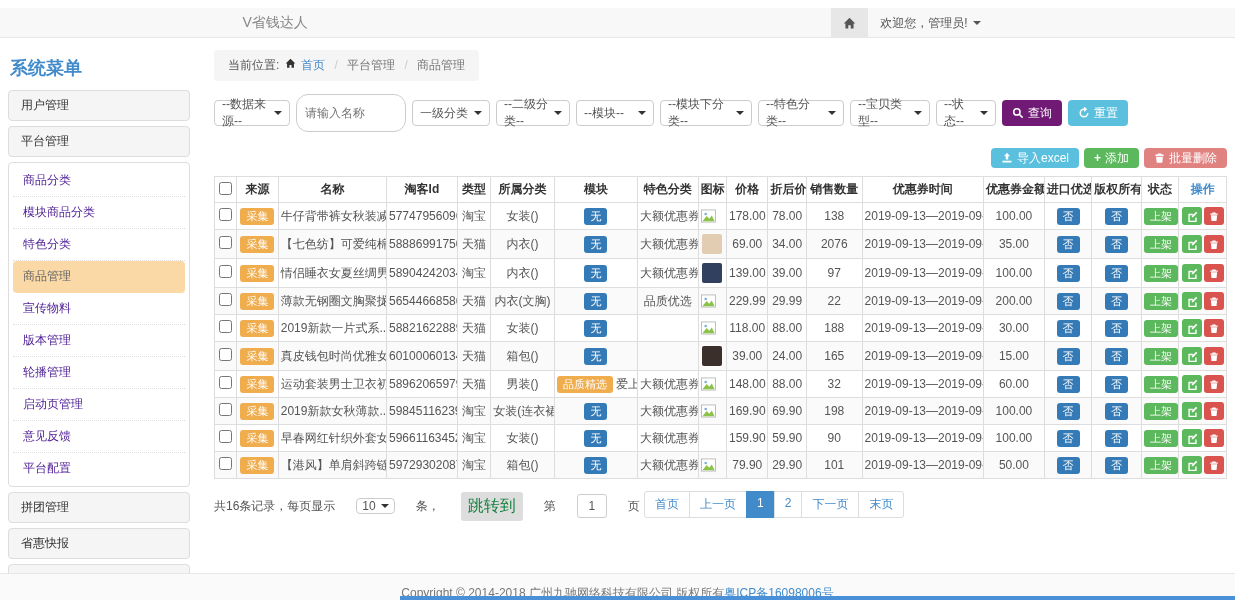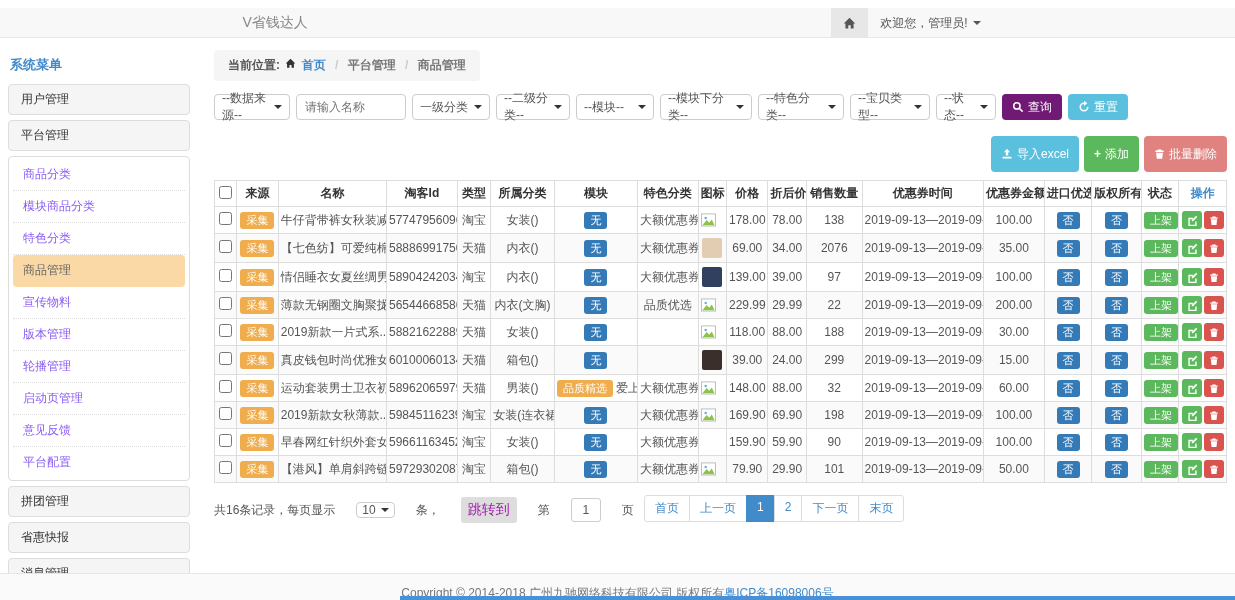--- a/index.html
+++ b/index.html
@@ -13,65 +13,65 @@
   .nav-inner { width:750px; margin:8px auto; height:30px; display:flex; align-items:center; justify-content:space-between; }
   .brand { color:#888; font-size:14px; }
   .nav-right { display:flex; align-items:center; height:30px; }
   .home-box { background:#e7e7e7; height:30px; padding:0 12px; display:flex; align-items:center; color:#555; cursor:pointer; }
   .welcome { padding:0 12px; color:#555; display:flex; align-items:center; gap:5px; cursor:pointer; }
   .caret-down { width:0; height:0; border:4px solid transparent; border-top-color:#555; margin-top:4px; }
   
   .page { display:flex; height:535px; overflow:hidden; }
   
   .sidebar { width:182px; margin:12px 0 0 8px; flex:none; }
-  .sb-title { color:#428bca; font-weight:bold; font-size:13px; padding:6px 2px 10px; }
+  .sb-title { color:#428bca; font-weight:bold; font-size:18px; padding:6px 2px 10px; }
   .sb-group { background:#f5f5f5; border:1px solid #ddd; border-radius:4px; padding:6px 12px; margin-bottom:5px; color:#333; cursor:pointer; }
   .sb-panel { border:1px solid #ddd; border-radius:4px; background:#fff; margin-bottom:5px; padding:2px 4px; }
-  .sb-sub { color:#8b5cf6; padding:7px 10px; border-bottom:1px dotted #ddd; cursor:pointer; }
+  .sb-sub { color:#4c1d95; padding:7px 10px; border-bottom:1px dotted #ddd; cursor:pointer; }
   .sb-panel .sb-sub:last-child { border-bottom:none; }
   .sb-sub.active { background:#fbd9a6; border-radius:4px; color:#666; border-bottom:1px dotted transparent; }
   
   .main { flex:1; padding:12px 8px 0 24px; min-width:0; }
-  .breadcrumb { display:inline-block; background:#f5f5f5; border-radius:4px; padding:7px 14px; margin-bottom:13px; color:#777;font-weight:bold; }
+  .breadcrumb { display:inline-block; background:#f5f5f5; border-radius:4px; padding:7px 14px; margin-bottom:13px; color:#777; }
   .breadcrumb .pfx { color:#555; }
   .breadcrumb .home { color:#428bca; cursor:pointer; }
   .breadcrumb .home .hicon { color:#333; margin:0 2px; }
   .breadcrumb .sep { color:#ccc; margin:0 6px; }
   
   .filters { display:flex; align-items:center; gap:6px; margin-bottom:16px; flex-wrap:nowrap; }
   .fselect { display:inline-flex; align-items:center; justify-content:space-between; border:1px solid #ccc; border-radius:4px; height:26px; padding:0 7px; background:#fff; color:#555; cursor:pointer; flex:none; }
   .fselect .car { width:0;height:0;border:4px solid transparent;border-top-color:#333;margin:4px 0 0 5px; }
-  .tinput { border:1px solid #ccc; border-radius:4px; height:26px; padding:0 8px; color:#555; font-size:12px; font-family:inherit; }
+  .tinput { border:1px solid #ccc; border-radius:12px; height:38px; padding:0 8px; color:#555; font-size:12px; font-family:inherit; }
   .btn { display:inline-flex; align-items:center; gap:4px; border:none; border-radius:4px; height:26px; padding:0 10px; color:#fff; font-size:12px; cursor:pointer; font-family:inherit; }
   .btn-primary { background:#701a75; }
   .btn-info { background:#5bc0de; }
   .btn-success { background:#5cb85c; }
   .btn-danger-soft { background:#e08380; }
   
   .toolbar { display:flex; justify-content:flex-end; gap:5px; margin-bottom:8px; }
-  .toolbar .btn { height:36px; }
+  .toolbar .btn { height:20px; }
   
   table { width:100%; border-collapse:collapse; table-layout:fixed; }
   th,td { border:1px solid #ddd; padding:4px 2px; text-align:center; vertical-align:middle; overflow:hidden; white-space:nowrap; }
   th { font-weight:bold; color:#333; background:#fff; }
   th.op { color:#428bca; }
   tbody tr:nth-child(even) { background:#fafafa; }
   td { color:#555; }
   .badge { display:inline-block; padding:1px 6px; border-radius:3px; color:#fff; font-size:11px; line-height:15px; }
   .bg-warn { background:#f0ad4e; }
   .bg-blue { background:#337ab7; cursor:pointer; }
   .bg-green { background:#5cb85c; cursor:pointer; }
   .mini-btn { display:inline-flex; align-items:center; justify-content:center; width:20px; height:18px; border-radius:3px; border:none; cursor:pointer; margin:0 1px; }
   .mb-green { background:#5cb85c; }
   .mb-red { background:#d9534f; }
   .thumb { display:inline-block; width:20px; height:20px; border-radius:2px; vertical-align:middle; }
   .modtxt { color:#555; margin-left:3px; }
   
   .pagerow { position:relative; margin-top:12px; height:30px; display:flex; align-items:center; gap:21px; }
-  .jumpbtn { background:#ddd; border:none; border-radius:3px; padding:4px 7px; color:#a21caf; font-family:inherit; font-size:14px; cursor:pointer; }
+  .jumpbtn { background:#ddd; border:none; border-radius:3px; padding:4px 7px; color:#15803d; font-family:inherit; font-size:16px; cursor:pointer; }
   .pageinput { width:30px; height:24px; border:1px solid #ccc; border-radius:3px; text-align:center; font-size:12px; font-family:inherit; color:#555; }
   .pps { height:16px; padding:0 5px; }
   .pager { position:absolute; left:430px; top:0; display:flex; }
   .pg { border:1px solid #ddd; background:#fff; color:#428bca; padding:4px 10px; margin-left:-1px; cursor:pointer; }
   .pg:first-child { border-radius:3px 0 0 3px; margin-left:0; }
   .pg:last-child { border-radius:0 3px 3px 0; }
   .pg.active { background:#428bca; border-color:#428bca; color:#fff; }
   
   .footer { height:35px; border-top:1px solid #e7e7e7; background:#fafafa; text-align:center; padding-top:11px; color:#777; }
   .footer a { color:#428bca; text-decoration:none; cursor:pointer; }
@@ -441,21 +441,21 @@
             <td><span class="badge bg-warn">采集</span></td>
             <td><span>真皮钱包时尚优雅女士...</span></td>
             <td><span>601000601341</span></td>
             <td><span>天猫</span></td>
             <td><span>箱包()</span></td>
             <td><span class="badge bg-blue">无</span></td>
             <td><span></span></td>
             <td><span class="thumb" style="background: rgb(58, 47, 43);"></span></td>
             <td><span>39.00</span></td>
             <td><span>24.00</span></td>
-            <td><span>299</span></td>
+            <td><span>165</span></td>
             <td><span>2019-09-13—2019-09-20</span></td>
             <td><span>15.00</span></td>
             <td><span class="badge bg-blue">否</span></td>
             <td><span class="badge bg-blue">否</span></td>
             <td><span class="badge bg-green">上架</span></td>
             <td><button class="mini-btn mb-green">
                 <span>
                   <svg width="11" height="11" viewBox="0 0 16 16" fill="#fff">
                     <path d="M2 4h6.5v2H4v8h8v-4.5h2V16H2z"></path>
                     <path d="M7 7.2 L13.2 1 l1.8 1.8 L8.8 9 H7z"></path>

